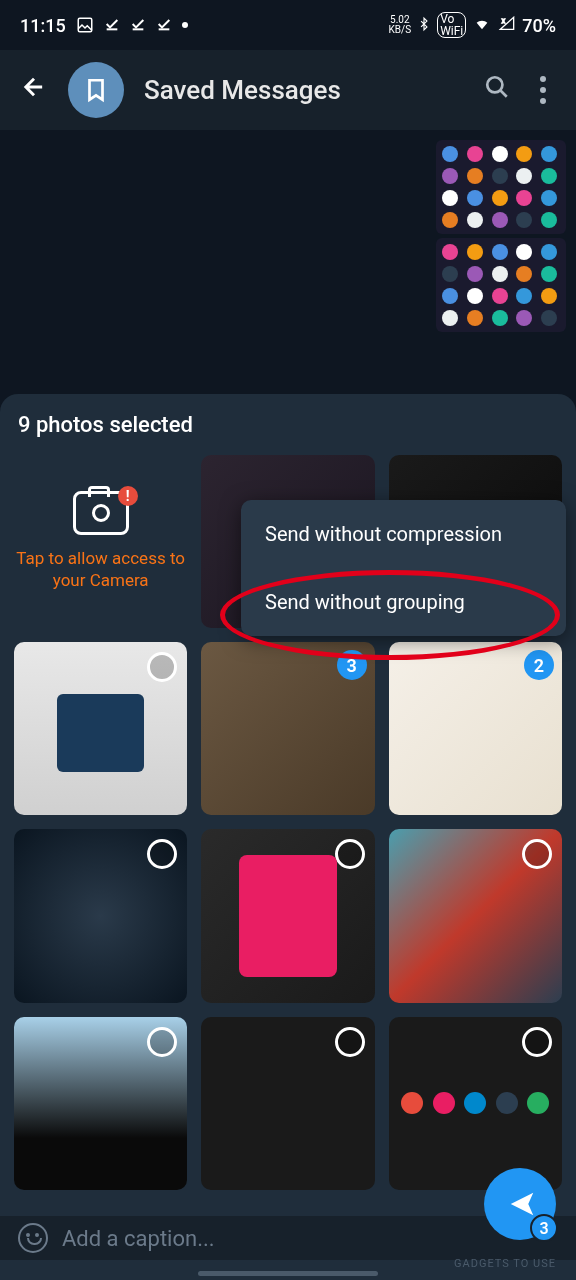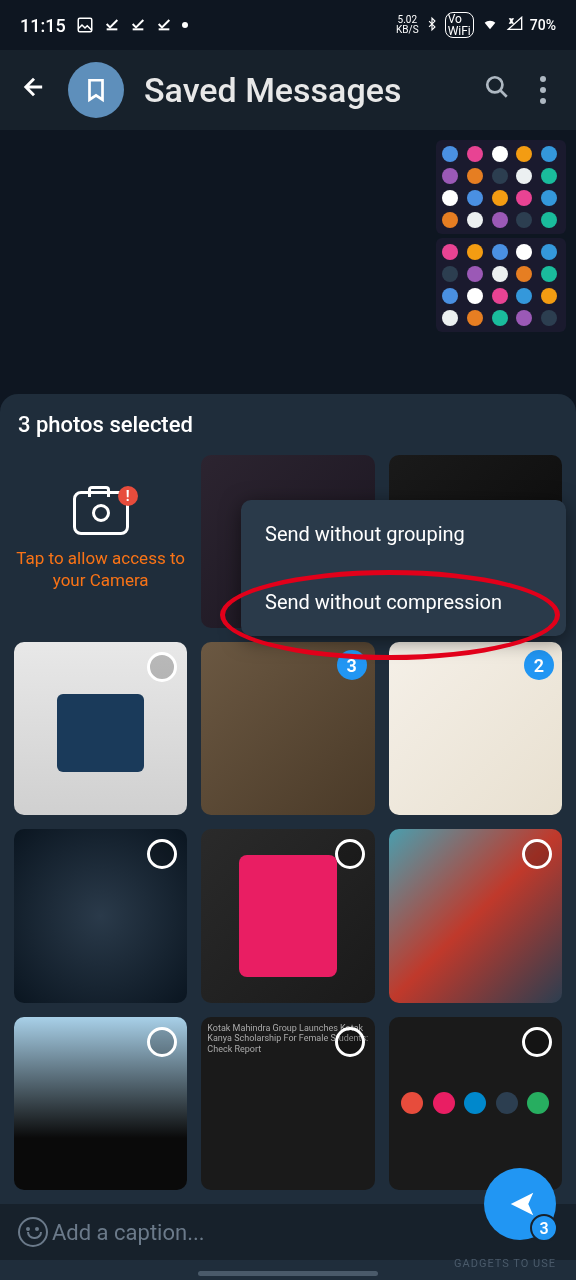--- a/index.html
+++ b/index.html
@@ -10,21 +10,21 @@
 .status-right { display: flex; align-items: center; gap: 6px; font-size: 14px; }
 .status-icon { display: inline-flex; align-items: center; }
 .tick { display: inline-block; }
 .dot { width: 6px; height: 6px; background: #fff; border-radius: 50%; }
 .kbs { font-size: 10px; line-height: 1; text-align: center; }
 .wifi-box { border: 1.5px solid #fff; padding: 0 2px; font-size: 12px; line-height: 1; border-radius: 8px; }
 
 .header { height: 80px; display: flex; align-items: center; padding: 0 20px; gap: 20px; background: #17212b; }
 .back-arrow { font-size: 28px; color: #fff; }
 .bookmark-circle { width: 56px; height: 56px; border-radius: 50%; background: #5e8fbb; display: flex; align-items: center; justify-content: center; }
-.title { font-size: 34px; font-weight: 500; flex: 1; color: #e8e8e8; }
+.title { font-size: 26px; font-weight: 500; flex: 1; color: #e8e8e8; }
 .search-icon, .more-icon { font-size: 26px; color: #aeb8c2; }
 .more-dots { display: flex; flex-direction: column; gap: 5px; padding: 0 10px; }
 .more-dots span { width: 6px; height: 6px; background: #aeb8c2; border-radius: 50%; }
 
 .chat-area { position: relative; height: 370px; background: #0e1621; display: flex; justify-content: center; padding-top: 10px; }
 .chat-img-main { width: 250px; height: 355px; background: linear-gradient(135deg, #1a8a7a 0%, #0d6b5c 50%, #1a8a7a 100%); border-radius: 8px; position: relative; overflow: hidden; }
 .bridge { position: absolute; top: 0; left: 30%; width: 40%; height: 100%; background: linear-gradient(180deg, #d4d4d4 0%, #c0392b 30%, #d4d4d4 60%); opacity: 0.6; }
 .date-weather { position: absolute; top: 70px; left: 0; right: 0; text-align: center; color: #fff; font-size: 14px; text-shadow: 0 1px 3px rgba(0,0,0,0.8); }
 .app-icons-row { position: absolute; bottom: 15px; left: 0; right: 0; display: flex; justify-content: space-around; padding: 0 10px; }
 .app-dock { position: absolute; bottom: 80px; left: 0; right: 0; display: flex; justify-content: space-around; padding: 0 10px; }
@@ -75,21 +75,21 @@
 .t-apps .mini-ic { width: 22px; height: 22px; border-radius: 50%; }
 
 .sel-circle { position: absolute; top: 10px; right: 10px; width: 30px; height: 30px; border: 3px solid #fff; border-radius: 50%; background: rgba(0,0,0,0.2); }
 .sel-badge { position: absolute; top: 8px; right: 8px; width: 30px; height: 30px; background: #2196f3; border-radius: 50%; display: flex; align-items: center; justify-content: center; font-size: 18px; font-weight: 600; color: #fff; }
 
 .menu-popup { position: absolute; top: 500px; right: 10px; width: 325px; background: #2a3a4a; border-radius: 10px; box-shadow: 0 4px 20px rgba(0,0,0,0.5); z-index: 100; }
 .menu-item { padding: 22px 24px; font-size: 20px; color: #fff; }
 
 .red-ellipse { position: absolute; top: 570px; left: 220px; width: 340px; height: 90px; border: 5px solid #e2001a; border-radius: 50%; z-index: 101; pointer-events: none; }
 
-.caption-bar { position: absolute; bottom: 20px; left: 0; right: 0; height: 56px; background: #17212b; display: flex; align-items: center; padding: 0 18px; gap: 4px; }
+.caption-bar { position: absolute; bottom: 20px; left: 0; right: 0; height: 44px; background: #17212b; display: flex; align-items: center; padding: 0 18px; gap: 14px; }
 .emoji-icon { width: 30px; height: 30px; border: 2.5px solid #6b7a8a; border-radius: 50%; position: relative; flex-shrink: 0; }
 .emoji-icon::before { content:''; position:absolute; top:8px; left:6px; width:4px; height:4px; background:#6b7a8a; border-radius:50%; box-shadow: 9px 0 0 #6b7a8a; }
 .emoji-icon::after { content:''; position:absolute; bottom:6px; left:7px; width:11px; height:5px; border:2px solid #6b7a8a; border-top:none; border-radius:0 0 10px 10px; }
 .caption-input { flex: 1; font-size: 22px; color: #6b7a8a; }
 
 .send-fab { position: absolute; bottom: 40px; right: 20px; width: 72px; height: 72px; background: #2196f3; border-radius: 50%; display: flex; align-items: center; justify-content: center; z-index: 50; }
 .send-fab svg { margin-left: 4px; }
 .fab-badge { position: absolute; bottom: -2px; right: -2px; width: 28px; height: 28px; background: #2196f3; border: 2px solid #17212b; border-radius: 50%; display: flex; align-items: center; justify-content: center; font-size: 16px; font-weight: 600; }
 
 .watermark { position: absolute; bottom: 10px; right: 20px; font-size: 11px; color: #4a5a6a; z-index: 60; letter-spacing: 1px; }
@@ -127,21 +127,21 @@
           <path d="M7 7l10 10-5 5V2l5 5L7 17"></path>
         </svg></span>
     <span class="wifi-box">Vo<br>WiFi</span>
     <span><svg width="20" height="16" viewBox="0 0 24 24" fill="#fff">
           <path d="M12 20l8-10c-4-4-12-4-16 0l8 10z"></path>
         </svg></span>
     <span><svg width="18" height="16" viewBox="0 0 24 24" fill="none" stroke="#fff" stroke-width="2">
           <path d="M2 20L22 2v18H2z"></path>
           <text x="4" y="10" font-size="10" fill="#fff">x</text>
         </svg></span>
-    <span style="font-size:14px;font-weight:500">70%</span>
+    <span style="font-size:18px;font-weight:500">70%</span>
   </div>
 </div>
 
 <div class="header">
   <span class="back-arrow"><svg width="28" height="28" viewBox="0 0 24 24" fill="none" stroke="#fff" stroke-width="2.5">
         <path d="M19 12H5m7-7l-7 7 7 7"></path>
       </svg></span>
   <span class="bookmark-circle">
       <svg width="26" height="26" viewBox="0 0 24 24" fill="none" stroke="#fff" stroke-width="2.5">
         <path d="M6 3h12v18l-6-4-6 4V3z"></path>
@@ -202,21 +202,21 @@
       <span class="grid-dot gd9"></span>
         <span class="grid-dot gd7"></span>
         <span class="grid-dot gd10"></span>
         <span class="grid-dot gd6"></span>
         <span class="grid-dot gd8"></span>
     </div>
   </div>
 </div>
 
 <div class="picker">
-  <div class="picker-title">3 photos selected</div>
+  <div class="picker-title">9 photos selected</div>
   <div class="grid">
     <div class="tile camera-tile">
       <div class="camera-icon">
         <div class="camera-lens"></div>
         <div class="camera-badge">!</div>
       </div>
       <div class="camera-text">Tap to allow access to your Camera</div>
     </div>
     <div class="tile thumb t-dark"></div>
     <div class="tile thumb t-console"></div>
@@ -238,37 +238,36 @@
       <div class="sel-circle"></div>
     </div>
     <div class="tile thumb t-ds">
       <div class="sel-circle"></div>
     </div>
 
     <div class="tile thumb t-cable">
       <div class="sel-circle"></div>
     </div>
     <div class="tile thumb t-news">
-      <span>Kotak Mahindra Group Launches Kotak Kanya Scholarship For Female Students: Check Report</span>
       <div class="sel-circle"></div>
     </div>
     <div class="tile thumb t-apps">
       <span class="mini-ic" style="background:#e74c3c"></span>
       <span class="mini-ic" style="background:#e91e63"></span>
       <span class="mini-ic" style="background:#0088cc"></span>
       <span class="mini-ic" style="background:#2c3e50"></span>
       <span class="mini-ic" style="background:#27ae60"></span>
       <div class="sel-circle"></div>
     </div>
   </div>
 </div>
 
 <div class="menu-popup">
+  <div class="menu-item">Send without compression</div>
   <div class="menu-item">Send without grouping</div>
-  <div class="menu-item">Send without compression</div>
 </div>
 
 <div class="red-ellipse"></div>
 
 <div class="caption-bar">
   <span class="emoji-icon"></span>
   <span class="caption-input">Add a caption...</span>
 </div>
 
 <div class="send-fab">

